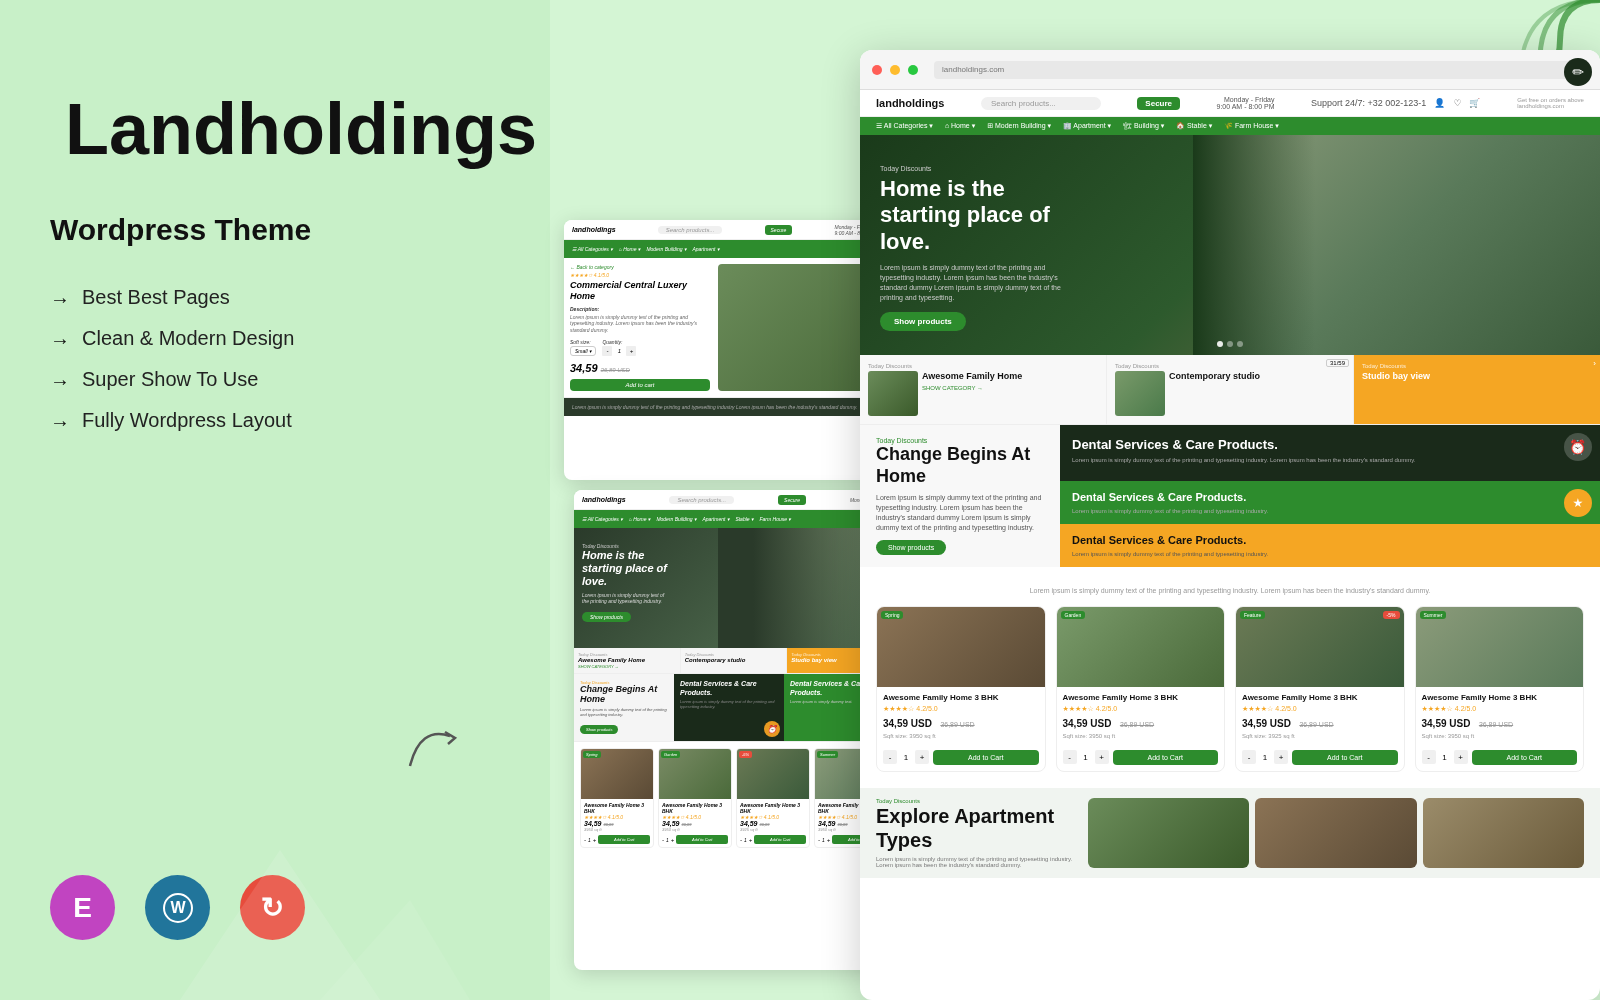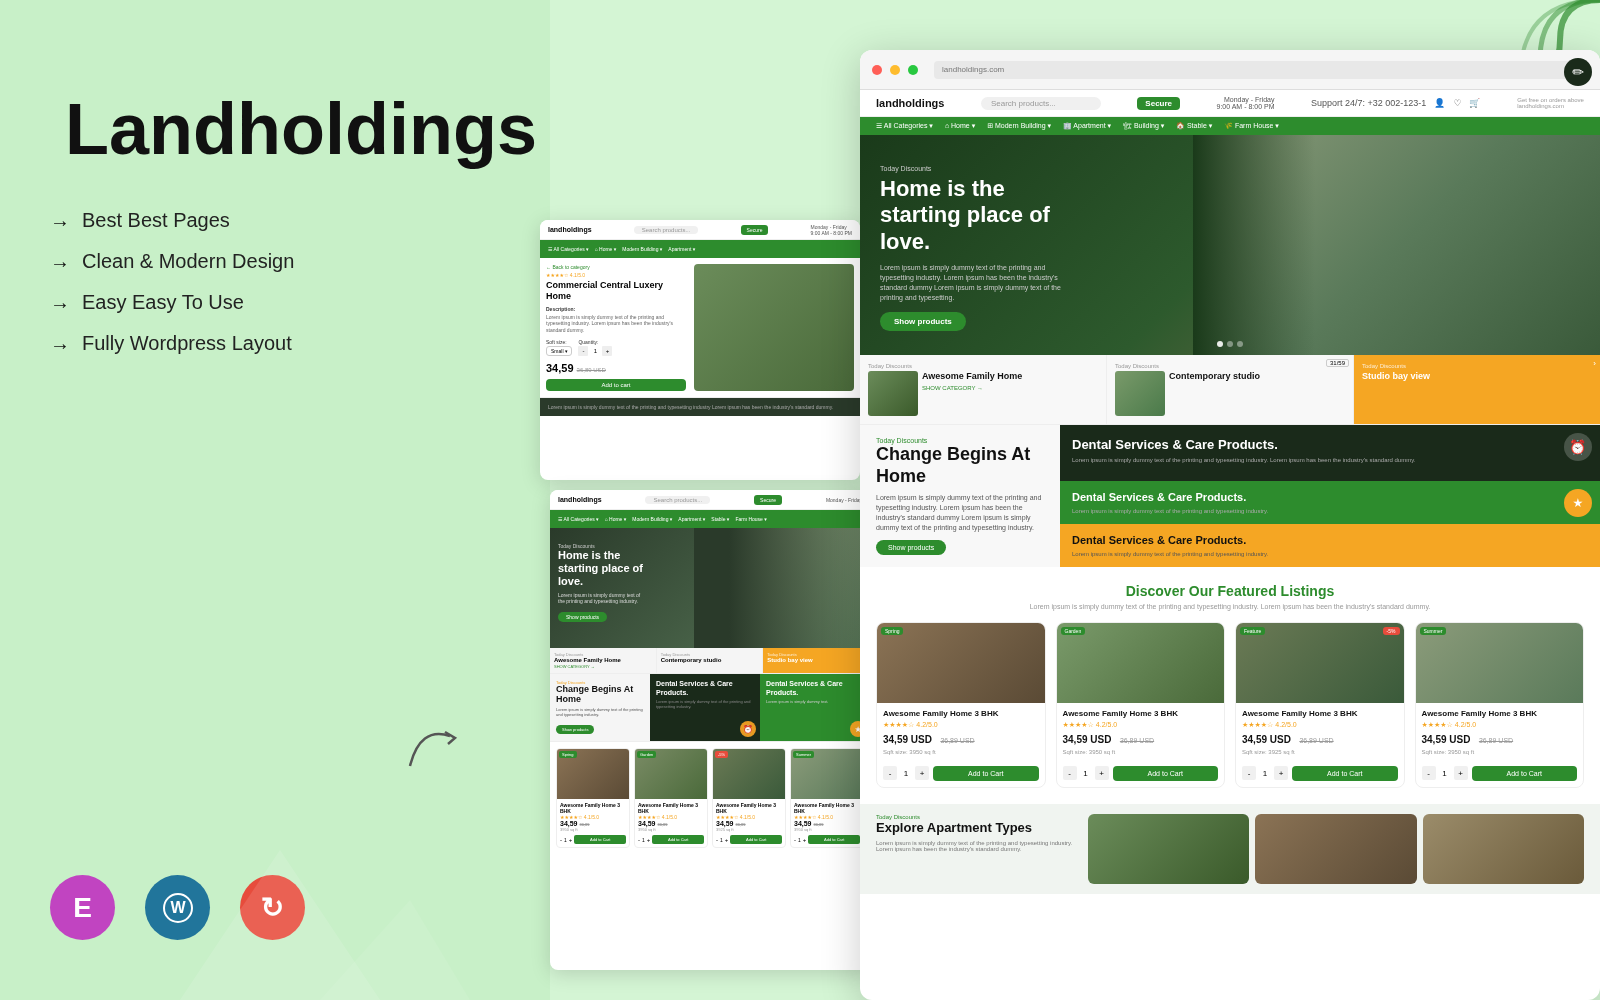--- a/index.html
+++ b/index.html
@@ -124,23 +124,24 @@
 
     .woo-badge .commerce {
       font-size: 16px;
       font-weight: 700;
       letter-spacing: 2px;
     }
 
     
     .middle-panel {
       position: absolute;
-      left: 540px; top: 220px;
+      left: 564px; top: 220px;
       width: 340px;
       height: 760px;
+      font-style: italic;
     }
 
     .screenshot-card {
       background: white;
       border-radius: 8px;
       box-shadow: 0 4px 20px rgba(0,0,0,0.15);
       overflow: hidden;
       position: absolute;
     }
 
@@ -592,21 +593,21 @@
     .explore-left {
       width: 200px;
     }
 
     .explore-today {
       font-size: 6px;
       color: #2d8c2d;
     }
 
     .explore-title {
-      font-size: 13px;
+      font-size: 20px;
       font-weight: 900;
       color: #111;
       line-height: 1.2;
     }
 
     .explore-desc {
       font-size: 6px;
       color: #777;
       margin-top: 4px;
     }
@@ -726,34 +727,35 @@
   <path d="M180 0 Q100 0 100 80 Q100 140 40 140" stroke="#2d8c2d" stroke-width="4" fill="none" opacity="0.35"></path>
 </svg>
 
 <div class="left-panel">
   <div style="display:flex; align-items:center; margin-top:20px;">
     <div class="logo-circle"></div>
     <span class="brand-title">Landholdings</span>
   </div>
 
   <div class="tagline">
+    <strong>Wordpress Theme</strong>
   </div>
 
   <ul class="features">
     <li>
       <span class="arrow-icon">→</span>
       <span>Best Best Pages</span>
     </li>
     <li>
       <span class="arrow-icon">→</span>
       <span>Clean &amp; Modern Design</span>
     </li>
     <li>
       <span class="arrow-icon">→</span>
-      <span>Easy Easy To Use</span>
+      <span>Super Show To Use</span>
     </li>
     <li>
       <span class="arrow-icon">→</span>
       <span>Fully Wordpress Layout</span>
     </li>
   </ul>
 
   <div style="position:absolute; right:90px; bottom:220px;">
     <svg width="60" height="60" viewBox="0 0 60 60" fill="none">
       <path d="M10 50 Q20 10 50 20" stroke="#555" stroke-width="2.5" fill="none"></path>
@@ -1071,21 +1073,20 @@
 
       <div class="dental-orange">
         <div class="dental-title">Dental Services &amp; Care Products.</div>
         <div class="dental-desc">Lorem ipsum is simply dummy text of the printing and typesetting industry.</div>
         <div style="position:absolute;top:8px;right:8px;width:28px;height:28px;background:#1a2a1a;border-radius:50%;display:flex;align-items:center;justify-content:center;font-size:14px;color:white;">✏</div>
       </div>
     </div>
   </div>
 
   <div class="featured-section">
-    <div class="section-title">Discover Our Featured Listings</div>
     <div class="section-desc">Lorem ipsum is simply dummy text of the printing and typesetting industry. Lorem ipsum has been the industry's standard dummy.</div>
 
     <div class="listing-grid">
 
       <div class="listing-card">
         <div class="listing-img" style="background:linear-gradient(135deg,#8b7355,#5a4a35);">
           <div class="listing-badge">Spring</div>
         </div>
         <div class="listing-info">
           <div class="listing-name">Awesome Family Home 3 BHK</div>

